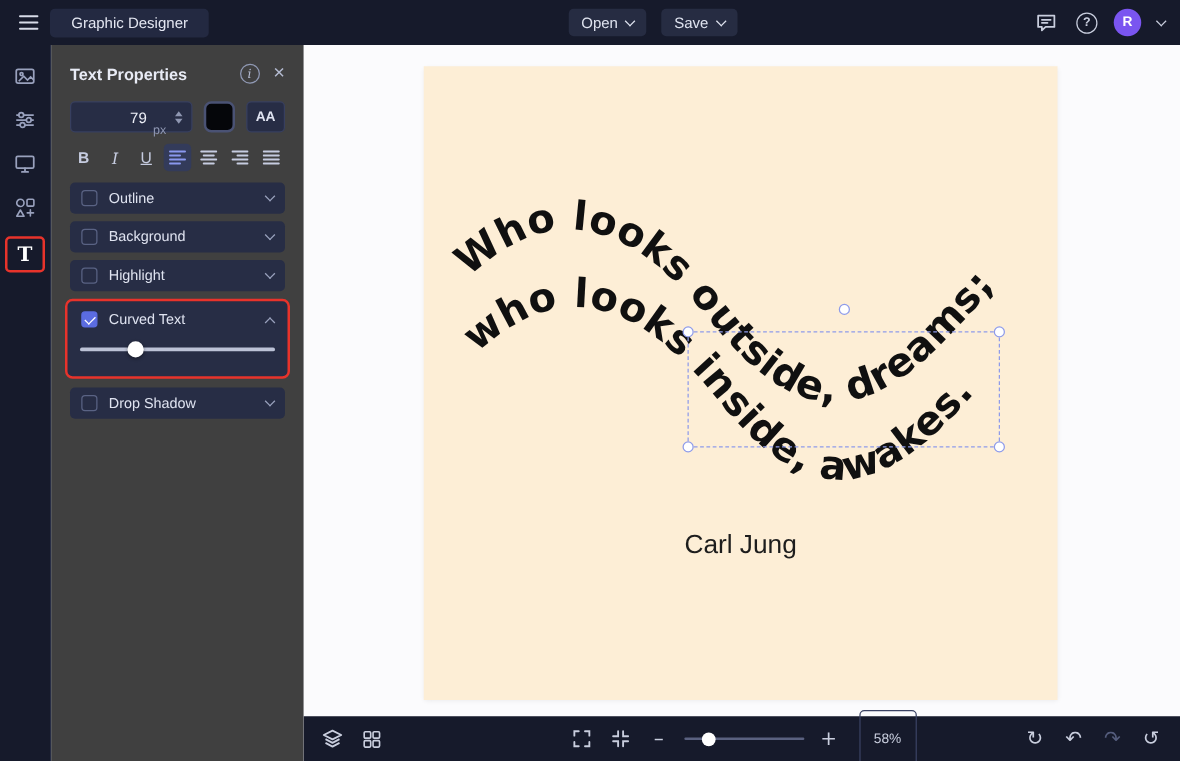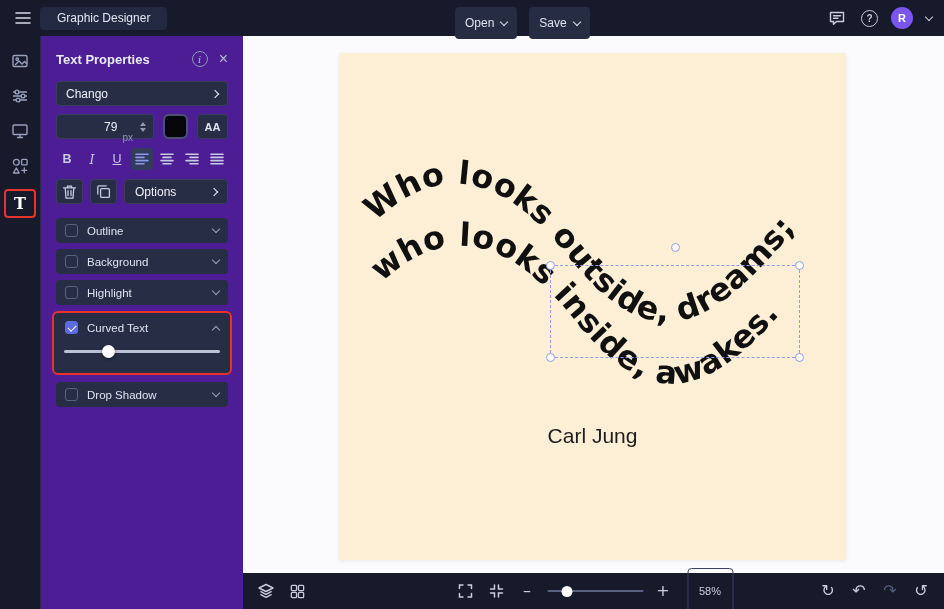--- a/index.html
+++ b/index.html
@@ -6,41 +6,41 @@
   body { margin:0; font-family:"Liberation Sans", sans-serif; background:#0c0f1a; }
   .app { position:relative; width:944px; height:609px; background:#fbfbfd; overflow:hidden; }
 
   
   .topbar { position:absolute; top:0; left:0; right:0; height:36px; background:#161a2b;
             display:flex; align-items:center; padding:0 12px; z-index:20; }
   .menu-btn { width:22px; height:22px; display:flex; align-items:center; justify-content:center; color:#d7dbe8; cursor:pointer; }
   .app-label-btn { margin-left:6px; background:#232941; border-radius:4px; height:23px; padding:0 17px;
                    display:flex; align-items:center; font-size:12px; color:#e4e7f2; cursor:pointer; }
   .tb-center { position:absolute; left:455px; top:7px; display:flex; gap:12px; }
-  .tb-btn { background:#262c42; border-radius:4px; height:32px; padding:0 10px; display:flex;
+  .tb-btn { background:#262c42; border-radius:4px; height:22px; padding:0 10px; display:flex;
             align-items:center; gap:7px; font-size:12px; color:#dfe3ef; cursor:pointer; }
   .tb-right { margin-left:auto; display:flex; align-items:center; gap:13px; color:#c9cede; }
   .help-btn { width:17px; height:17px; border:1.4px solid #c9cede; border-radius:50%; font-size:10px; font-weight:bold;
               display:flex; align-items:center; justify-content:center; cursor:pointer; }
   .avatar { width:22px; height:22px; border-radius:50%; background:#7a55f0; color:#fff; font-size:11px; font-weight:bold;
             display:flex; align-items:center; justify-content:center; cursor:pointer; }
   .chev { display:inline-block; width:6px; height:6px; border-right:1.5px solid currentColor; border-bottom:1.5px solid currentColor; }
   .chev.down { transform:rotate(45deg); margin-top:-3px; }
   .chev.right { transform:rotate(-45deg); }
   .chev.up { transform:rotate(-135deg); margin-top:4px; }
 
   
   .rail { position:absolute; top:36px; left:0; width:41px; bottom:0; background:#161a2b;
           border-right:1px solid #272d45; display:flex; flex-direction:column; align-items:center; padding-top:10px; gap:6px; }
   .rail-item { width:32px; height:29px; display:flex; align-items:center; justify-content:center; color:#99a1bd; cursor:pointer; }
   .rail-item.active-text { color:#ffffff; border:2px solid #e8332b; border-radius:4px; margin-top:3px; }
   .t-glyph { font-family:"DejaVu Serif", serif; font-size:16px; font-weight:bold; line-height:1; }
 
   
-  .panel { position:absolute; top:36px; left:41px; width:202px; bottom:0; background:#4c1d95;
+  .panel { position:absolute; top:36px; left:41px; width:202px; bottom:0; background:#404040;
            padding:15px 15px; color:#e8ebf5; }
   .panel-header { display:flex; align-items:center; margin-bottom:14px; }
   .panel-title { flex:1; font-size:13px; font-weight:bold; }
   .info-btn { width:16px; height:16px; border:1.2px solid #9099b4; border-radius:50%; color:#b5bcd2;
               font-size:10px; font-style:italic; font-family:"DejaVu Serif",serif; display:flex; align-items:center; justify-content:center;
               margin-right:11px; cursor:pointer; }
   .close-btn { color:#b5bcd2; font-size:16px; line-height:1; cursor:pointer; }
 
   .control { background:#272d45; border:1px solid #373f5f; border-radius:4px; }
   .font-select { height:25px; display:flex; align-items:center; justify-content:space-between; padding:0 9px;
@@ -198,24 +198,20 @@
 
   <div class="panel">
     <div class="panel-header">
       <span class="panel-title">Text Properties</span>
       <span class="info-btn">
           <span>i</span>
         </span>
       <span class="close-btn"><span>×</span></span>
     </div>
 
-    <div class="control font-select">
-      <span>Chango</span>
-      <span class="chev right"></span>
-    </div>
 
     <div class="size-row">
       <div class="control size-input">
         <span class="size-val">79</span>
         <span class="size-unit">px</span>
         <span class="stepper">
           <span class="step-up"></span>
           <span class="step-down"></span>
         </span>
       </div>
@@ -250,37 +246,20 @@
             <path d="M1 1.2h12M5 4.4h8M1 7.6h12M5 10.8h8"></path>
           </svg>
       </div>
       <div class="fmt-btn">
         <svg width="14" height="12" viewBox="0 0 14 12" stroke="currentColor" stroke-width="1.6" stroke-linecap="round">
             <path d="M1 1.2h12M1 4.4h12M1 7.6h12M1 10.8h12"></path>
           </svg>
       </div>
     </div>
 
-    <div class="action-row">
-      <div class="control sm-icon-btn">
-        <svg width="15" height="16" viewBox="0 0 15 16" fill="none" stroke="currentColor" stroke-width="1.3" stroke-linecap="round">
-            <path d="M1.5 3.8h12M5.5 3.8V2.2h4v1.6M3.2 3.8l.8 10.4h7l.8-10.4M6 6.6v5M9 6.6v5"></path>
-          </svg>
-      </div>
-      <div class="control sm-icon-btn">
-        <svg width="15" height="15" viewBox="0 0 15 15" fill="none" stroke="currentColor" stroke-width="1.3">
-            <rect x="4.6" y="4.6" width="8.8" height="8.8" rx="1.2"></rect>
-            <path d="M1.8 10.6V3a1.2 1.2 0 0 1 1.2-1.2h7.6"></path>
-          </svg>
-      </div>
-      <div class="control options-btn">
-        <span>Options</span>
-        <span class="chev right"></span>
-      </div>
-    </div>
 
     <div class="section-row">
       <span class="checkbox"></span>
       <span class="section-label">Outline</span>
       <span class="chev down"></span>
     </div>
 
     <div class="section-row">
       <span class="checkbox"></span>
       <span class="section-label">Background</span>

